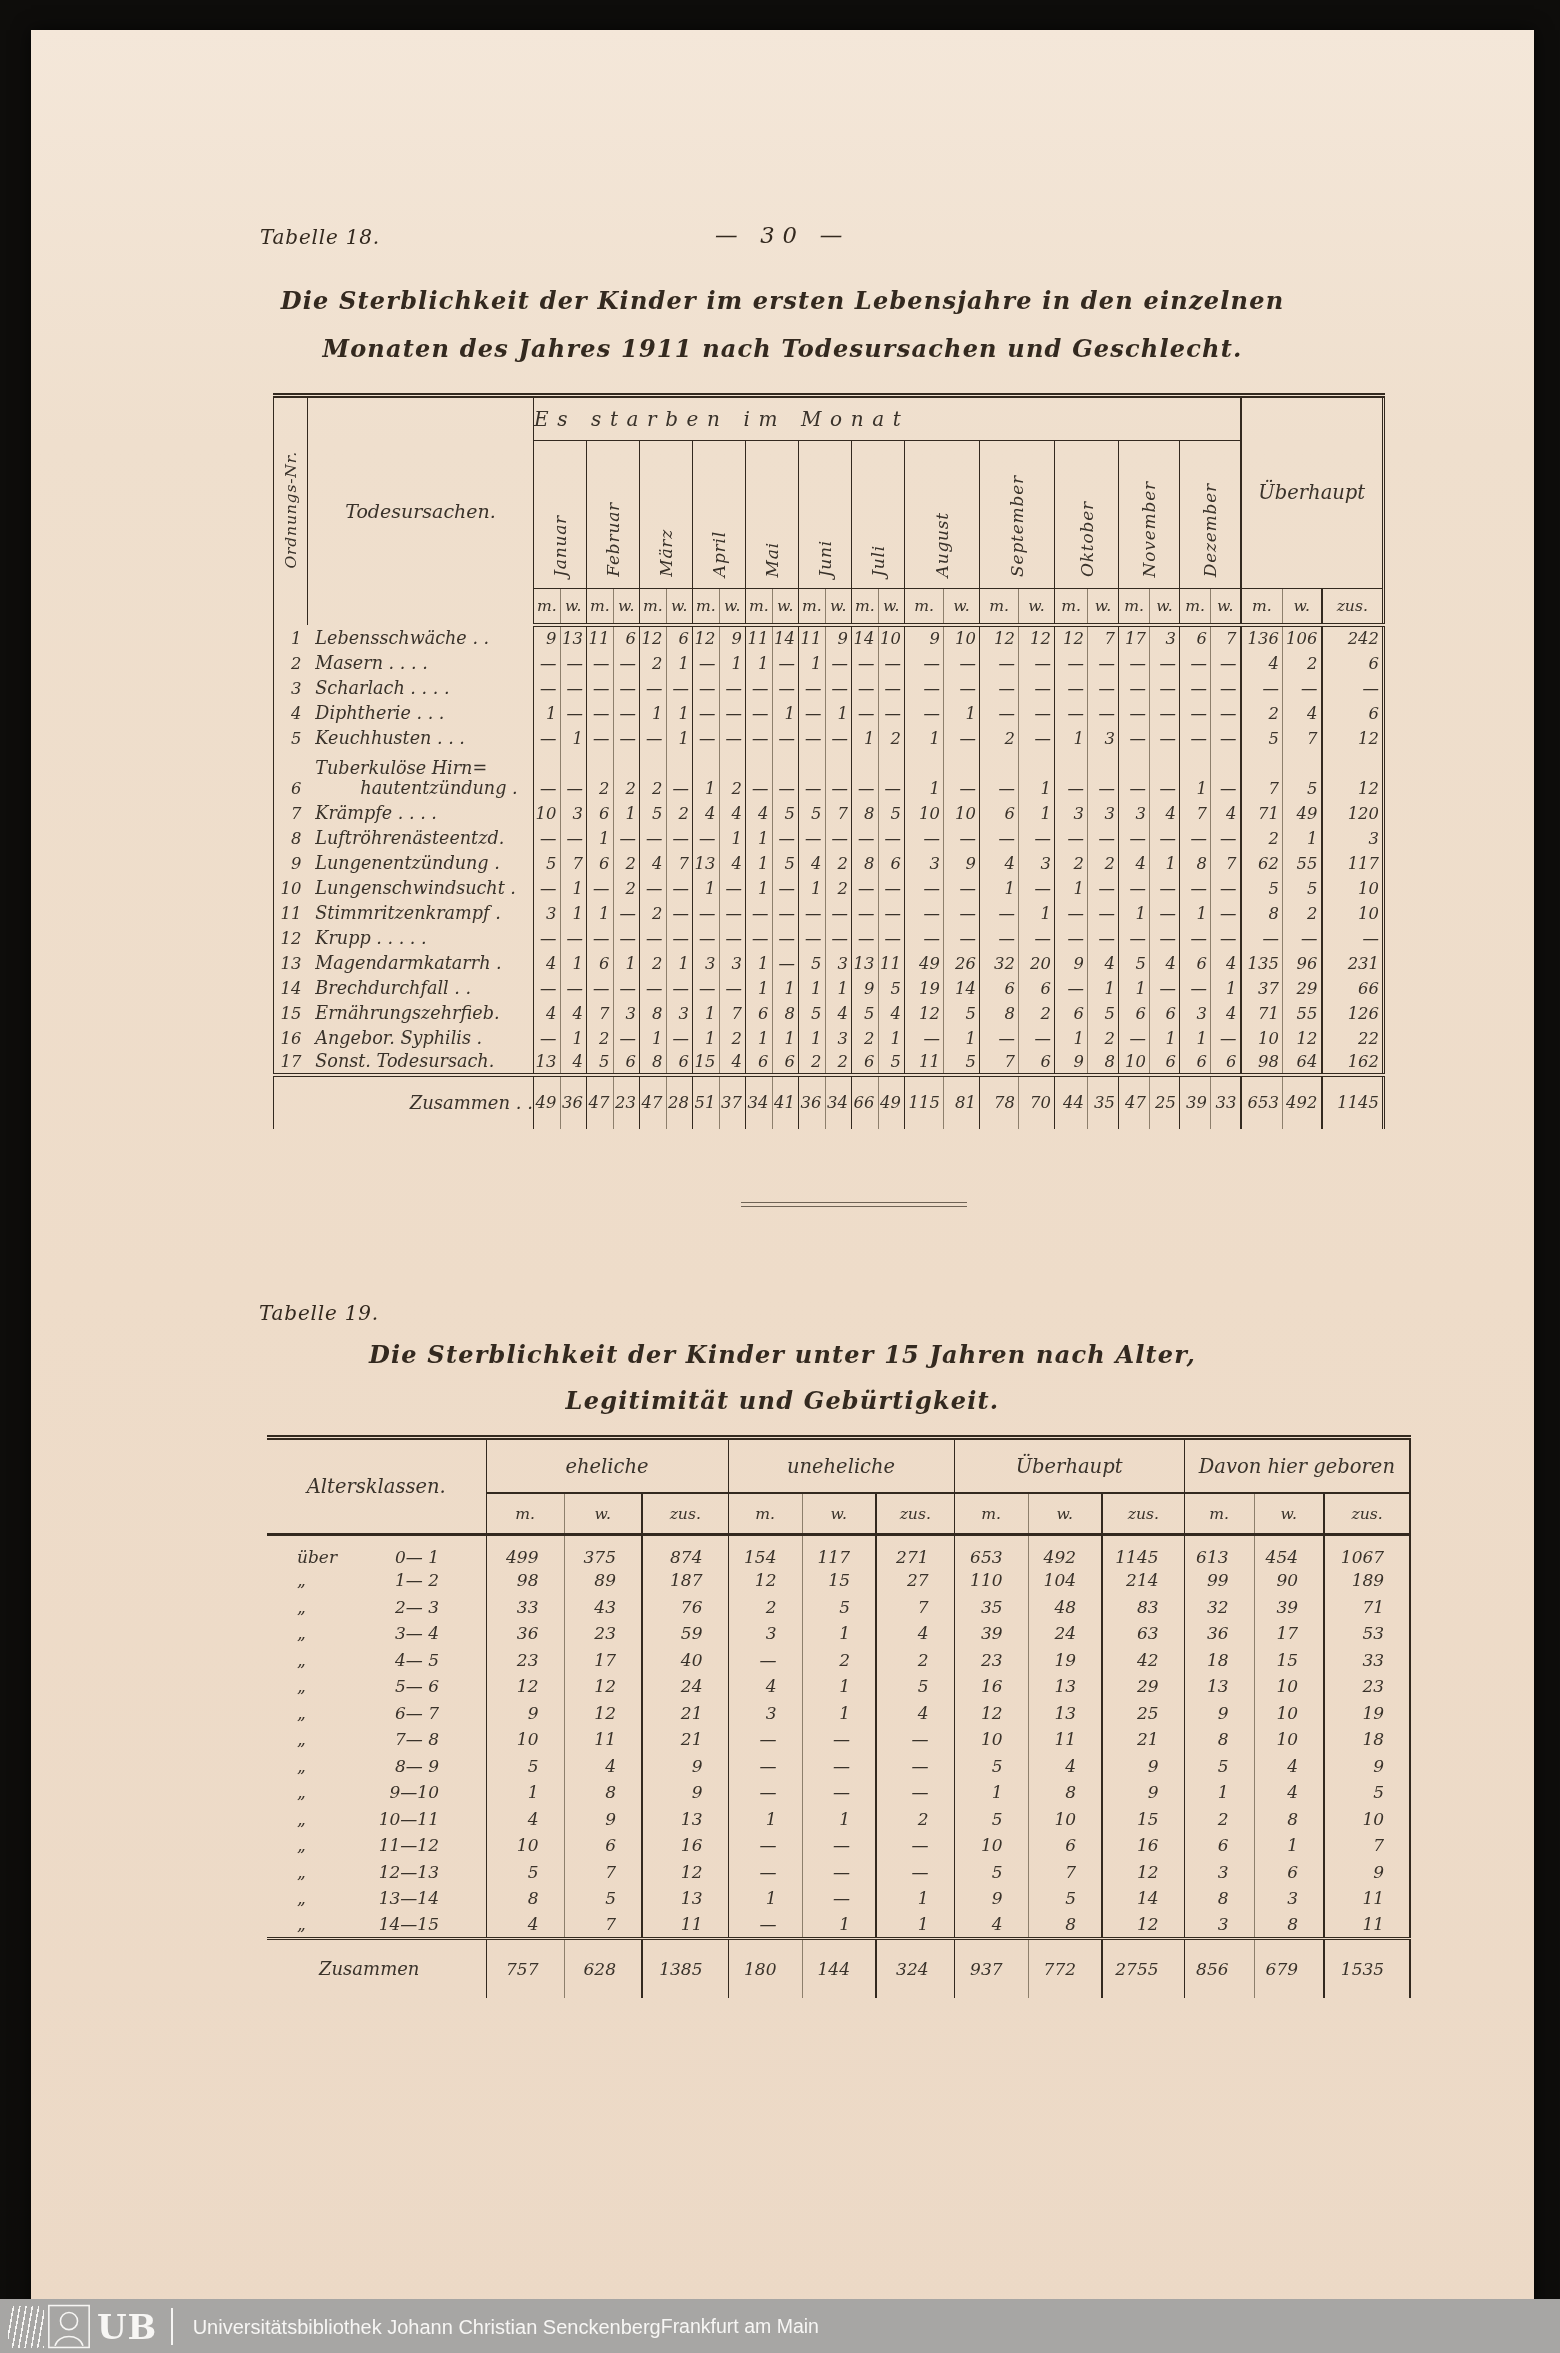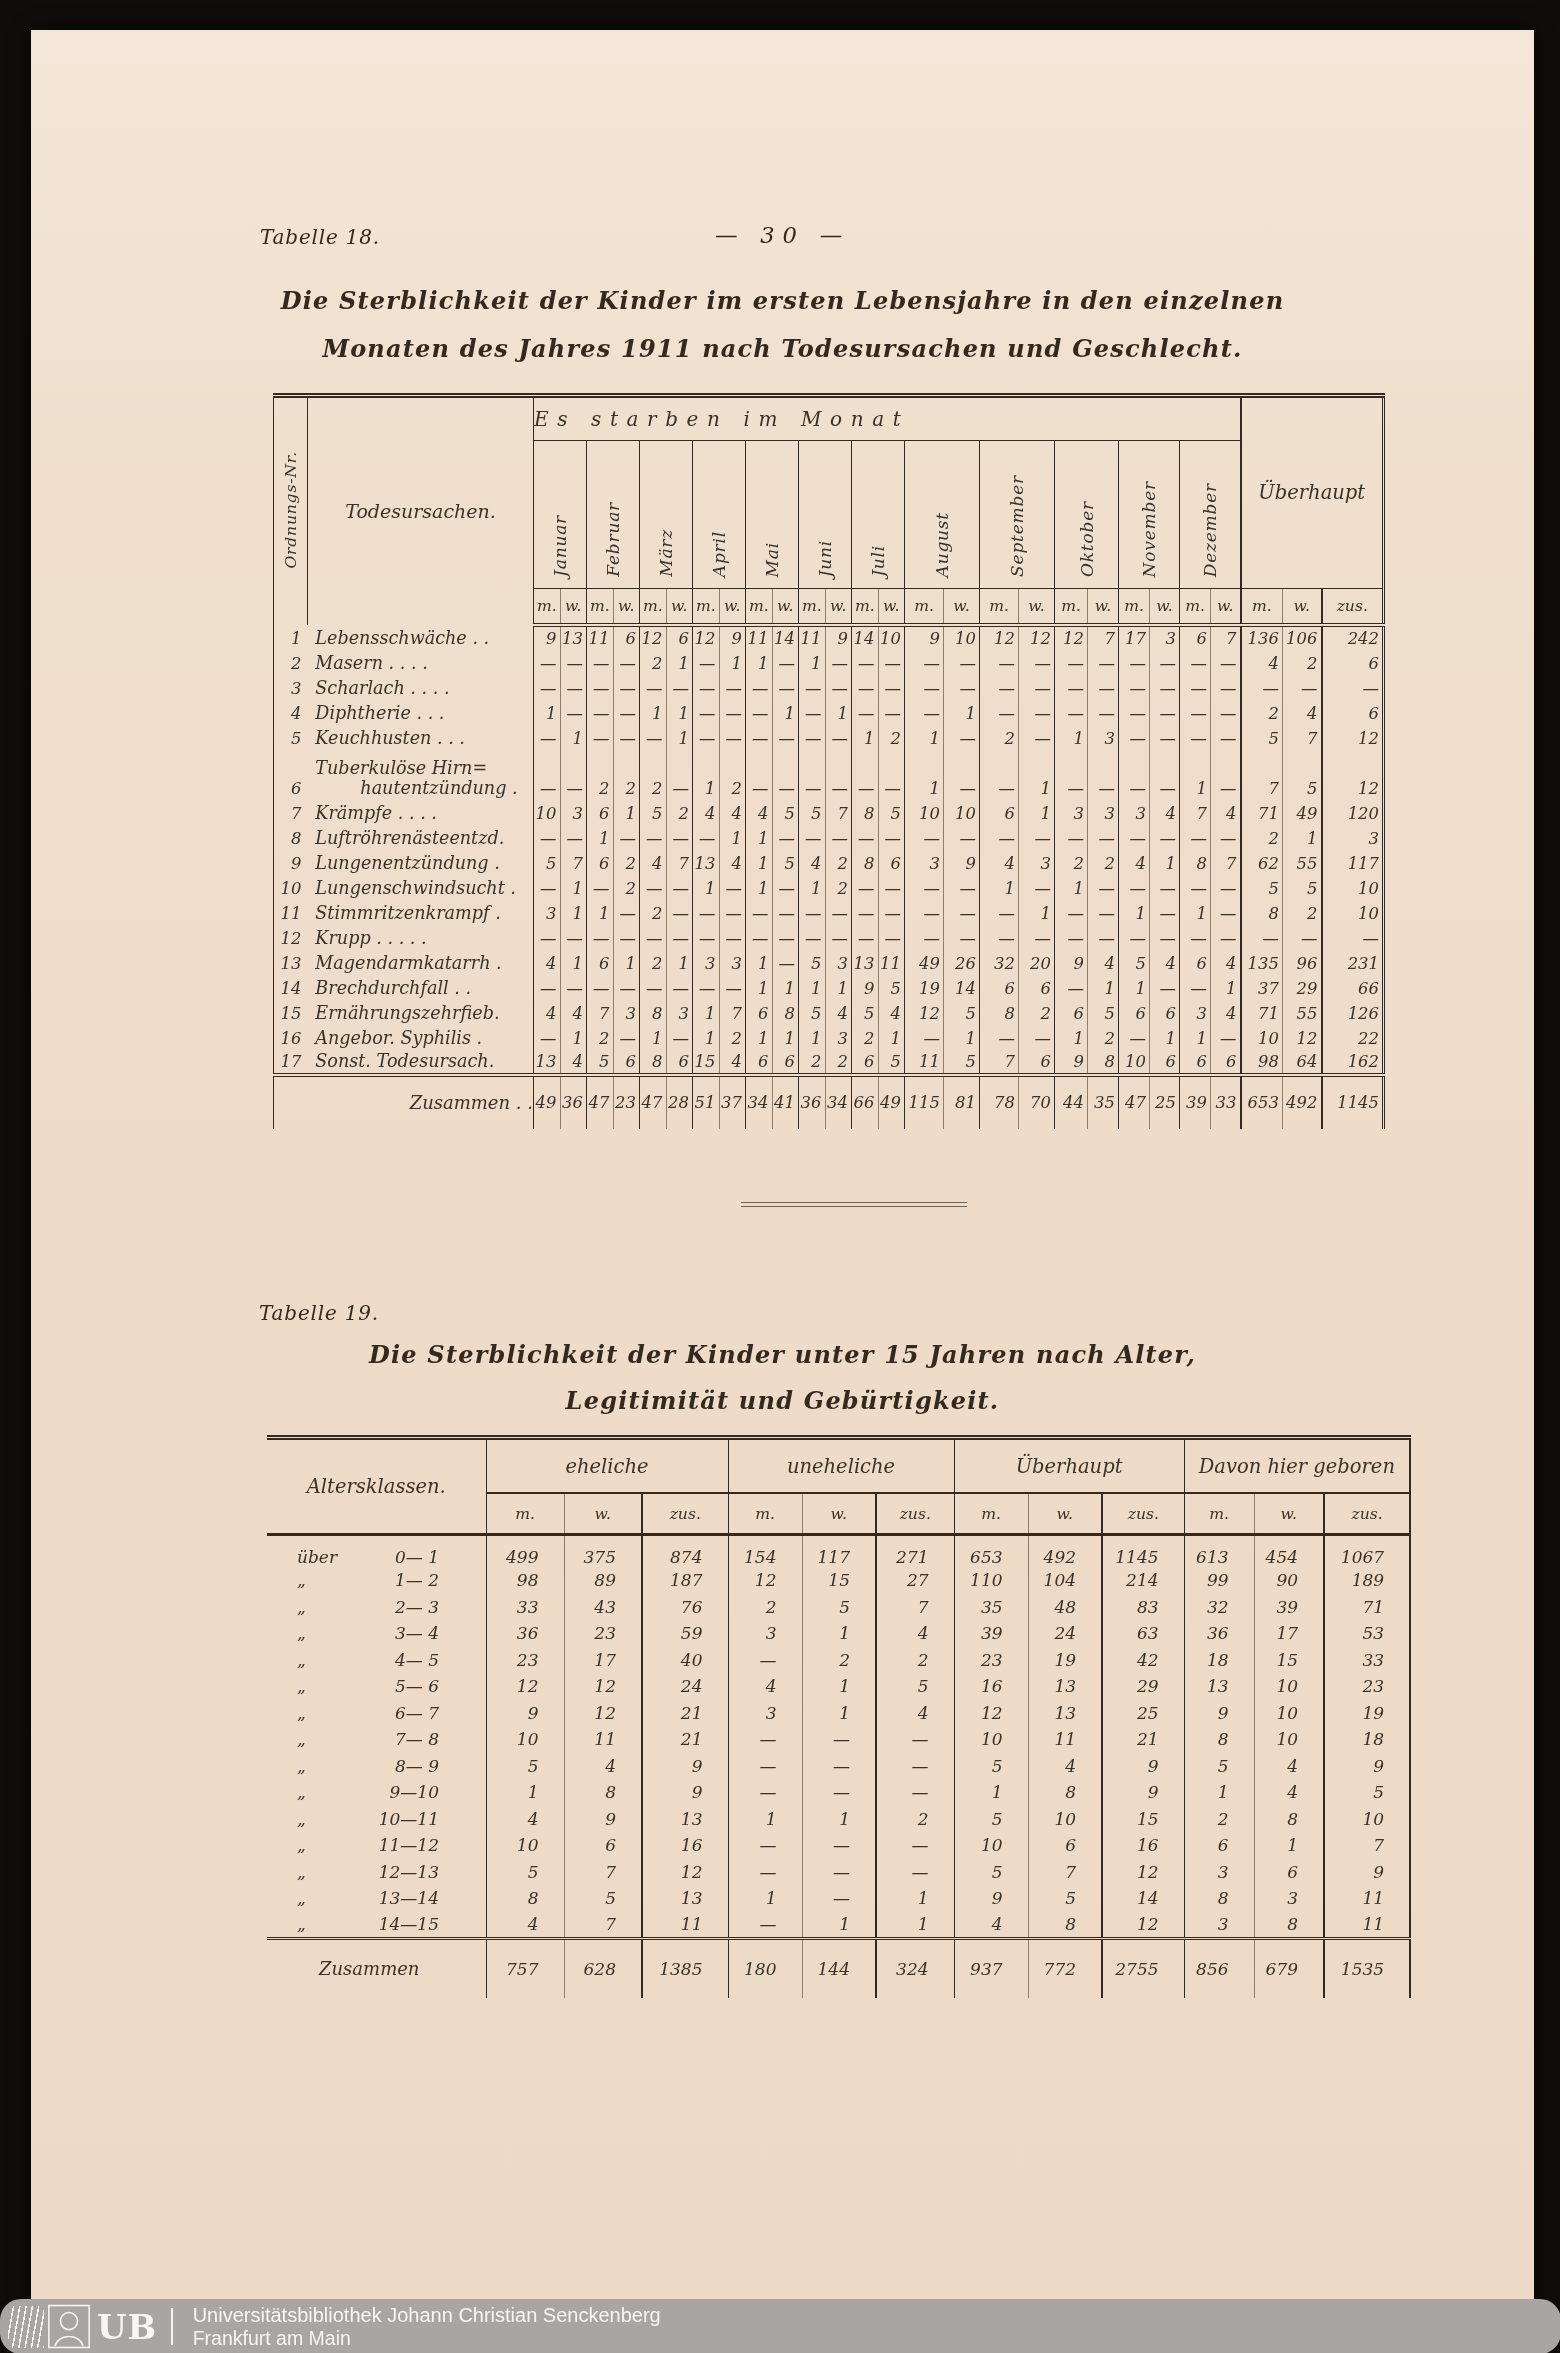--- a/index.html
+++ b/index.html
@@ -86,29 +86,29 @@
   #t19 .agecell .wrap{display:flex;}
   #t19 .agecell .pfx{width:72px;padding-left:30px;box-sizing:border-box;}
   #t19 .agecell .rng{width:100px;text-align:right;white-space:pre;}
   #t19 tfoot td{border-top:3.9px double var(--ink);height:58px;vertical-align:middle;font-size:17px;}
   #t19 tfoot .tlabel19{text-align:left;padding-left:52px;font-size:18px;border-right:1.6px solid var(--ink);}
   #t19 tbody tr:first-child td{padding-top:11px;}
   
   .footerbar{
     position:absolute;left:0;top:2299px;width:1561px;height:55px;
     background:#a7a6a4;display:flex;align-items:center;
-    font-family:"Liberation Sans", sans-serif;color:#f7f6f4;border-radius:21px;
+    font-family:"Liberation Sans", sans-serif;color:#f7f6f4;
   }
   .logo{display:flex;align-items:center;height:100%;padding-left:7.8px;}
   .pages-icon{width:36px;height:42px;margin-right:3.1px;
     background:repeating-linear-gradient(100deg,transparent 0 4.7px,#f7f6f4 4.7px 6.2px);}
   .portrait-icon{margin-right:6.2px;}
   .ub-text{font-family:"DejaVu Serif", serif;font-weight:bold;font-size:34px;line-height:1;letter-spacing:0.8px;}
   .vsep{width:1.6px;height:37px;background:#f7f6f4;margin:0 20px 0 14px;}
-  .libtext{display:flex;flex-direction:column;justify-content:center;}
+  .libtext{display:flex;flex-direction:row;justify-content:center;}
   .libtext .l1{font-size:20px;line-height:1.2;}
   .libtext .l2{font-size:19.5px;line-height:1.2;}
 </style>
 </head>
 <body>
 
 <div class="paper">
 
   <div class="tab-label t18-label">Tabelle 18.</div>
   <div class="pageno">—  30  —</div>

